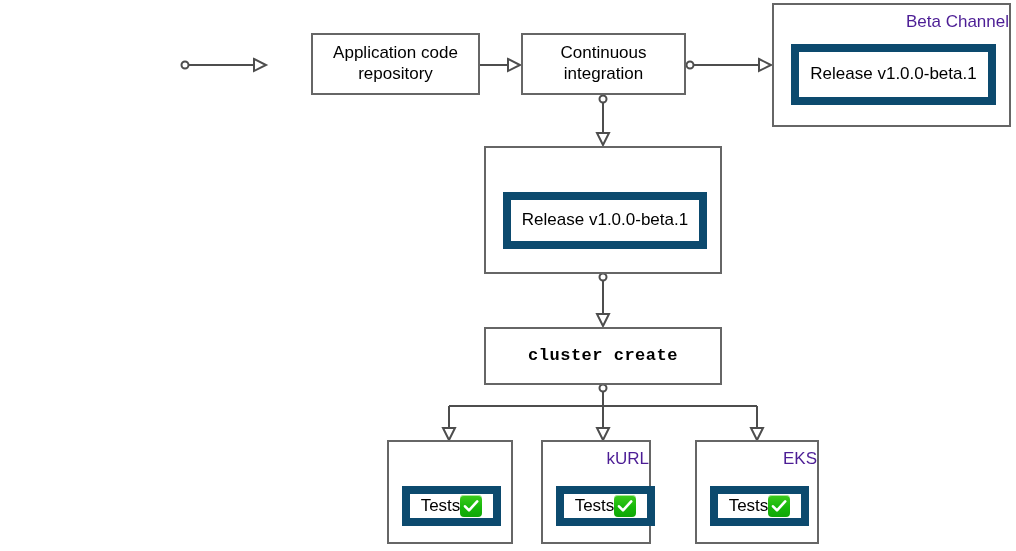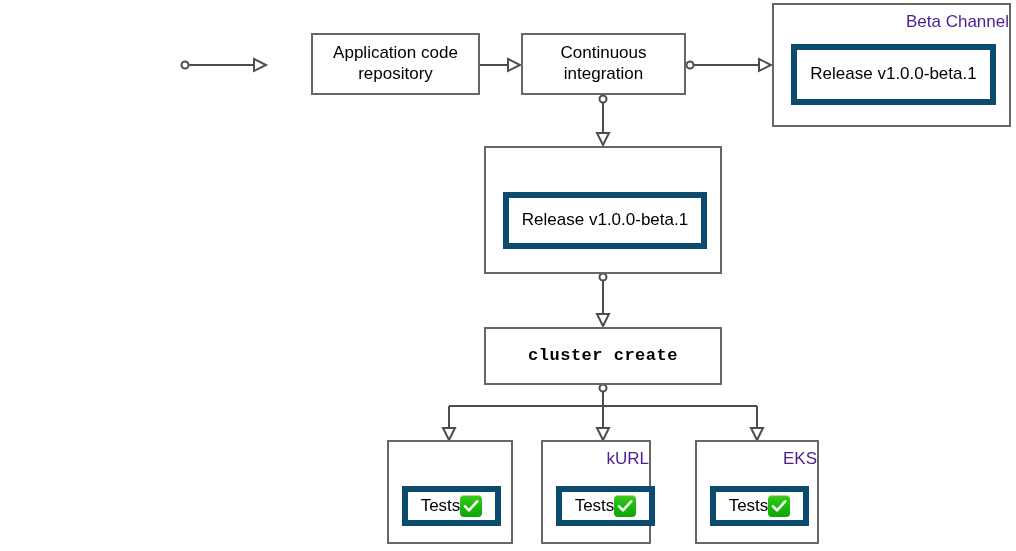--- a/index.html
+++ b/index.html
@@ -48,21 +48,21 @@
   .node.mono {
     font-family: "Liberation Mono", "DejaVu Sans Mono", monospace;
     font-weight: bold;
     font-size: 17px;
     letter-spacing: 0.5px;
   }
   .inner-box {
     position: absolute;
     box-sizing: border-box;
     background: #ffffff;
-    border: 6px solid #0c4a6e;
+    border: 8px solid #0c4a6e;
     display: flex;
     align-items: center;
     justify-content: center;
     font-size: 17px;
     color: #000000;
   }
   .tests-row {
     display: flex;
     align-items: center;
   }

